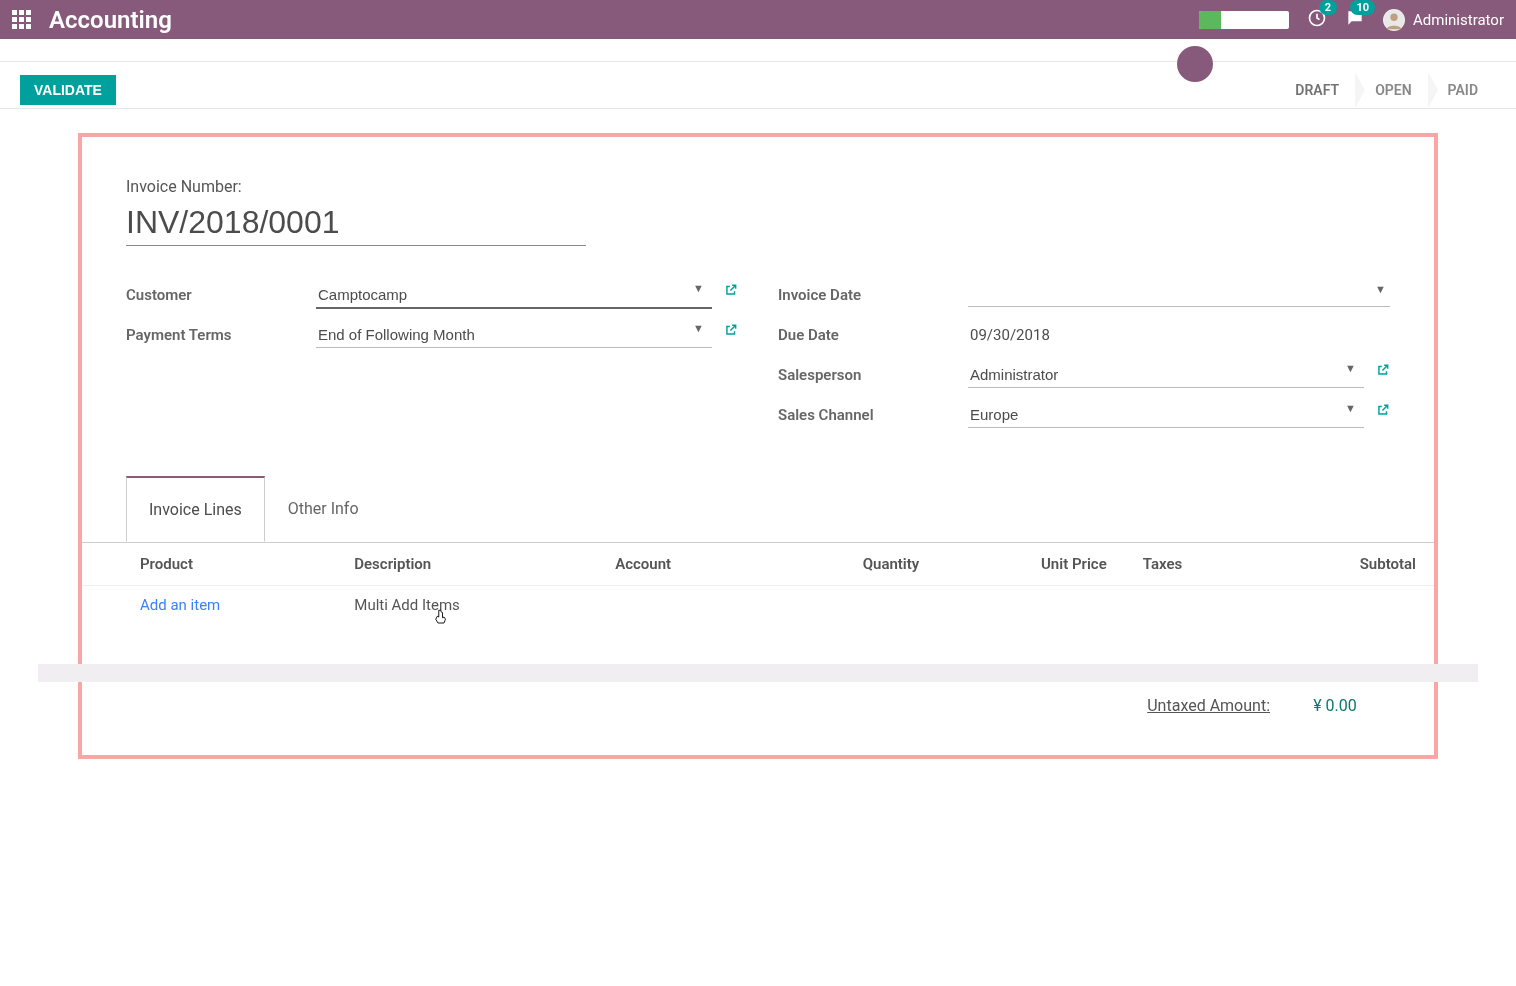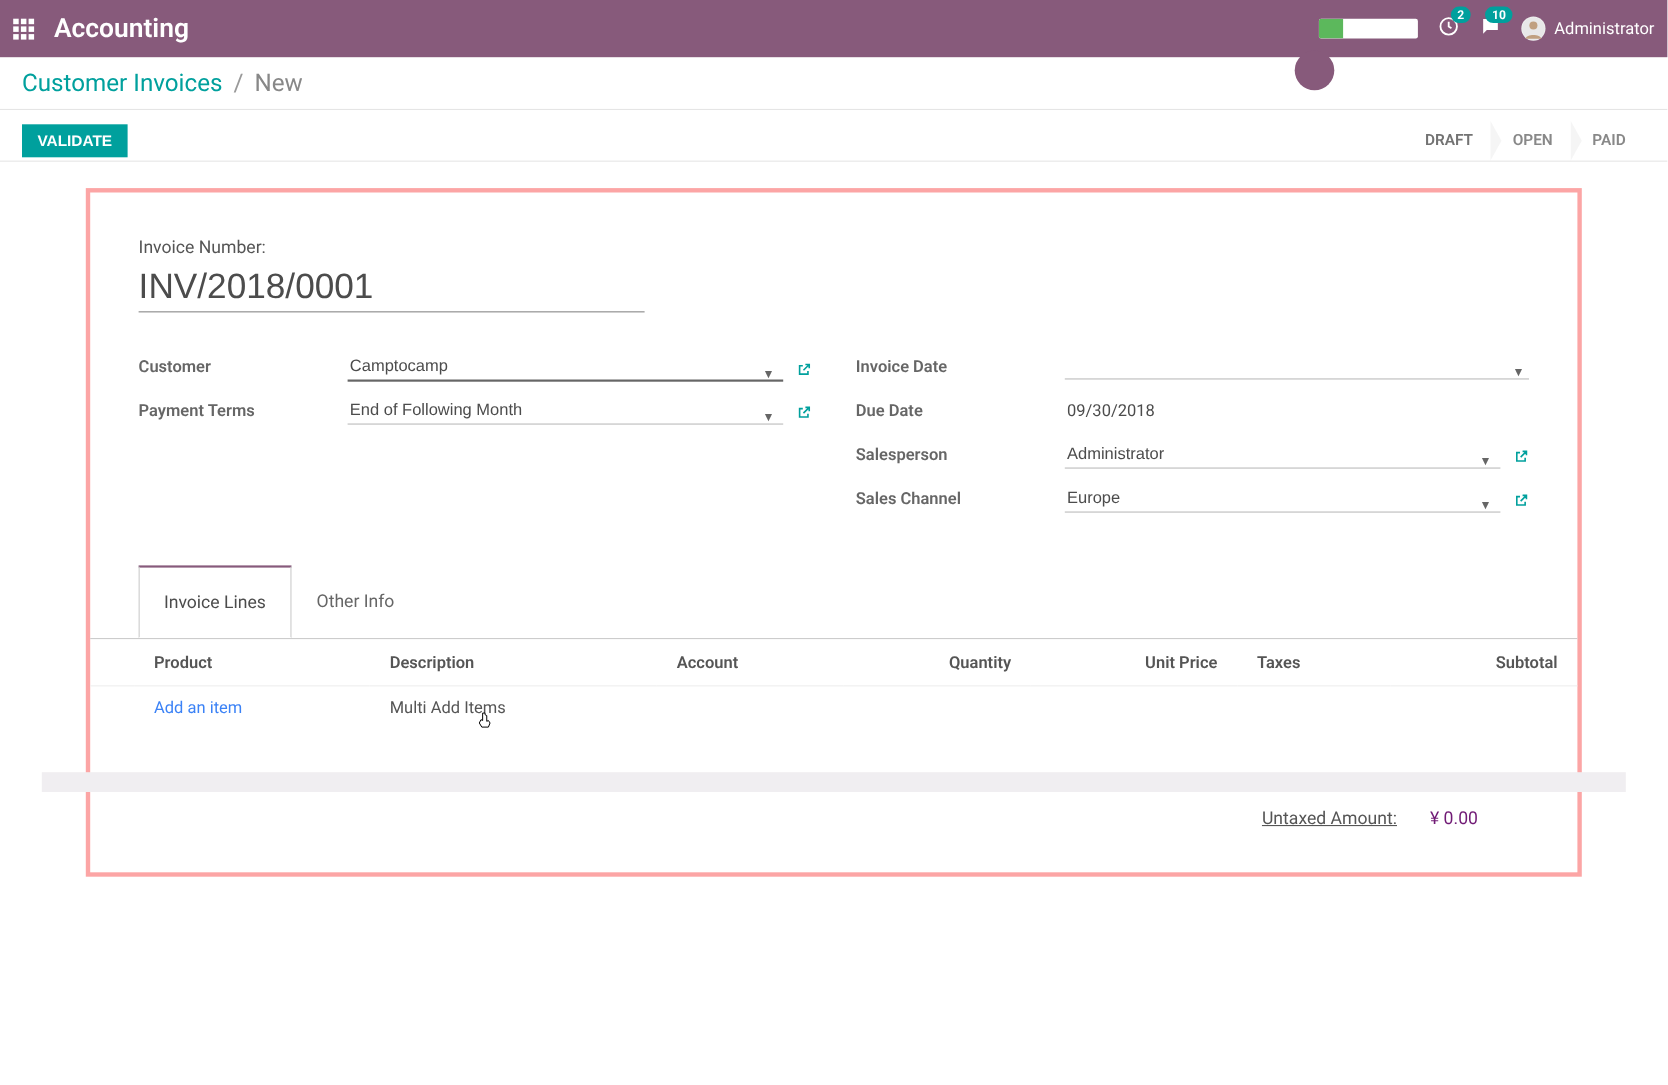--- a/index.html
+++ b/index.html
@@ -1,19 +1,19 @@
 <!DOCTYPE html>
 <html><head>
 <meta charset="utf-8">
 <style>
 * { box-sizing: border-box; margin: 0; padding: 0; }
 body { font-family: -apple-system, BlinkMacSystemFont, "Segoe UI", Roboto, "Helvetica Neue", Arial, sans-serif; background: #fff; color: #4c4c4c; }
 
 
-.navbar { background: #875a7b; height: 52px; display: flex; align-items: center; padding: 0 12px; color: #fff; }
+.navbar { background: #875a7b; height: 39px; display: flex; align-items: center; padding: 0 12px; color: #fff; }
 .apps-icon { display: grid; grid-template-columns: repeat(3, 5px); grid-template-rows: repeat(3, 5px); gap: 2px; margin-right: 18px; cursor: pointer; }
 .apps-icon span { background: #fff; width: 5px; height: 5px; }
 .app-name { font-size: 24px; font-weight: 600; color: #fff; margin-right: 40px; }
 .nav-items { display: flex; gap: 30px; }
 .nav-item { color: #fff; font-size: 16px; cursor: pointer; }
 .nav-right { margin-left: auto; display: flex; align-items: center; gap: 18px; }
 .progress-box { width: 90px; height: 18px; background: #fff; border-radius: 2px; overflow: hidden; }
 .progress-fill { height: 100%; width: 24%; background: #5cb85c; }
 .icon-btn { position: relative; cursor: pointer; }
 .badge { position: absolute; top: -8px; right: -10px; background: #00a09d; color: #fff; font-size: 11px; font-weight: bold; border-radius: 10px; padding: 1px 6px; }
@@ -44,21 +44,21 @@
 
 
 .sheet-wrap { padding: 24px; }
 .sheet { background: #fff; border: 4px solid #fca5a5; max-width: 1360px; margin: 0 auto; padding: 40px 44px; }
 .h1-label { font-size: 16px; color: #555; margin-bottom: 4px; }
 .h1-input { font-size: 32px; font-weight: 500; color: #4c4c4c; border: none; border-bottom: 1px solid #888; width: 460px; padding: 4px 0; }
 .cols { display: flex; gap: 40px; margin-top: 34px; }
 .col { flex: 1; }
 .fld { display: flex; align-items: center; margin-bottom: 10px; min-height: 30px; }
 .fld-label { width: 190px; font-size: 15px; font-weight: 600; color: #666; }
-.fld-val { flex: 1; display: flex; align-items: flex-end; position: relative; }
+.fld-val { flex: 1; display: flex; align-items: flex-start; position: relative; }
 .m2o { flex: 1; border: none; border-bottom: 1px solid #bbb; font-size: 15px; padding: 4px 18px 4px 2px; color: #4c4c4c; background: transparent; }
 .caret { position: absolute; right: 34px; color: #666; font-size: 11px; pointer-events: none; }
 .ext-link { color: #00a09d; margin-left: 12px; cursor: pointer; }
 .static-val { font-size: 15px; color: #4c4c4c; padding: 4px 2px; }
 .date-empty { border-bottom: 1px solid #bbb; flex: 1; height: 24px; }
 
 
 .tabs { display: flex; margin-top: 36px; position: relative; }
 .tab { padding: 22px 22px; font-size: 16px; color: #666; border: 1px solid transparent; cursor: pointer; }
 .tab.active { border-color: #ccc; border-top: 2px solid #875a7b; border-bottom-color: #fff; color: #4c4c4c; background: #fff; }
@@ -67,21 +67,21 @@
 
 .ol-table { width: 100%; margin-top: 0; border-collapse: collapse; }
 .ol-table th { text-align: left; font-size: 15px; font-weight: 600; color: #555; padding: 12px 18px; }
 .ol-table th.num { text-align: right; }
 .ol-table td { padding: 10px 18px; font-size: 15px; }
 .add-row td { border-top: 1px solid #eee; }
 .link-cell { color: #3b82f6; cursor: pointer; }
 .multi-cell { color: #555; cursor: pointer; }
 .total-line { display: flex; justify-content: flex-end; gap: 30px; padding: 14px 20px 0; font-size: 16px; }
 .total-label { color: #555; text-decoration: underline; }
-.total-val { color: #701a75; min-width: 70px; text-align: left; }
+.total-val { color: #0f766e; min-width: 70px; text-align: center; }
 
 .sheet-inner-shade { background: #f0eef1; margin: 0 -44px; }
 
 svg { overflow: visible; }
 </style>
 </head>
 <body>
 
 <div class="navbar">
   <div class="apps-icon">
@@ -121,25 +121,20 @@
             <path d="M4 22c1-5 15-5 16 0" fill="#c0a080"></path>
           </svg>
       </span>
       <span class="user-name">Administrator</span>
     </div>
   </div>
 </div>
 <div class="bubble-hint"></div>
 
 <div class="control-panel">
-  <div class="breadcrumb">
-    <span class="breadcrumb-link">Customer Invoices</span>
-    <span class="breadcrumb-sep">/</span>
-    <span class="breadcrumb-current">New</span>
-  </div>
 </div>
 
 <div class="status-row">
   <button class="btn btn-primary">VALIDATE</button>
   <div class="status-right">
     <div class="status-step active">DRAFT</div>
     <div class="status-step">OPEN</div>
     <div class="status-step">PAID</div>
   </div>
 </div>

